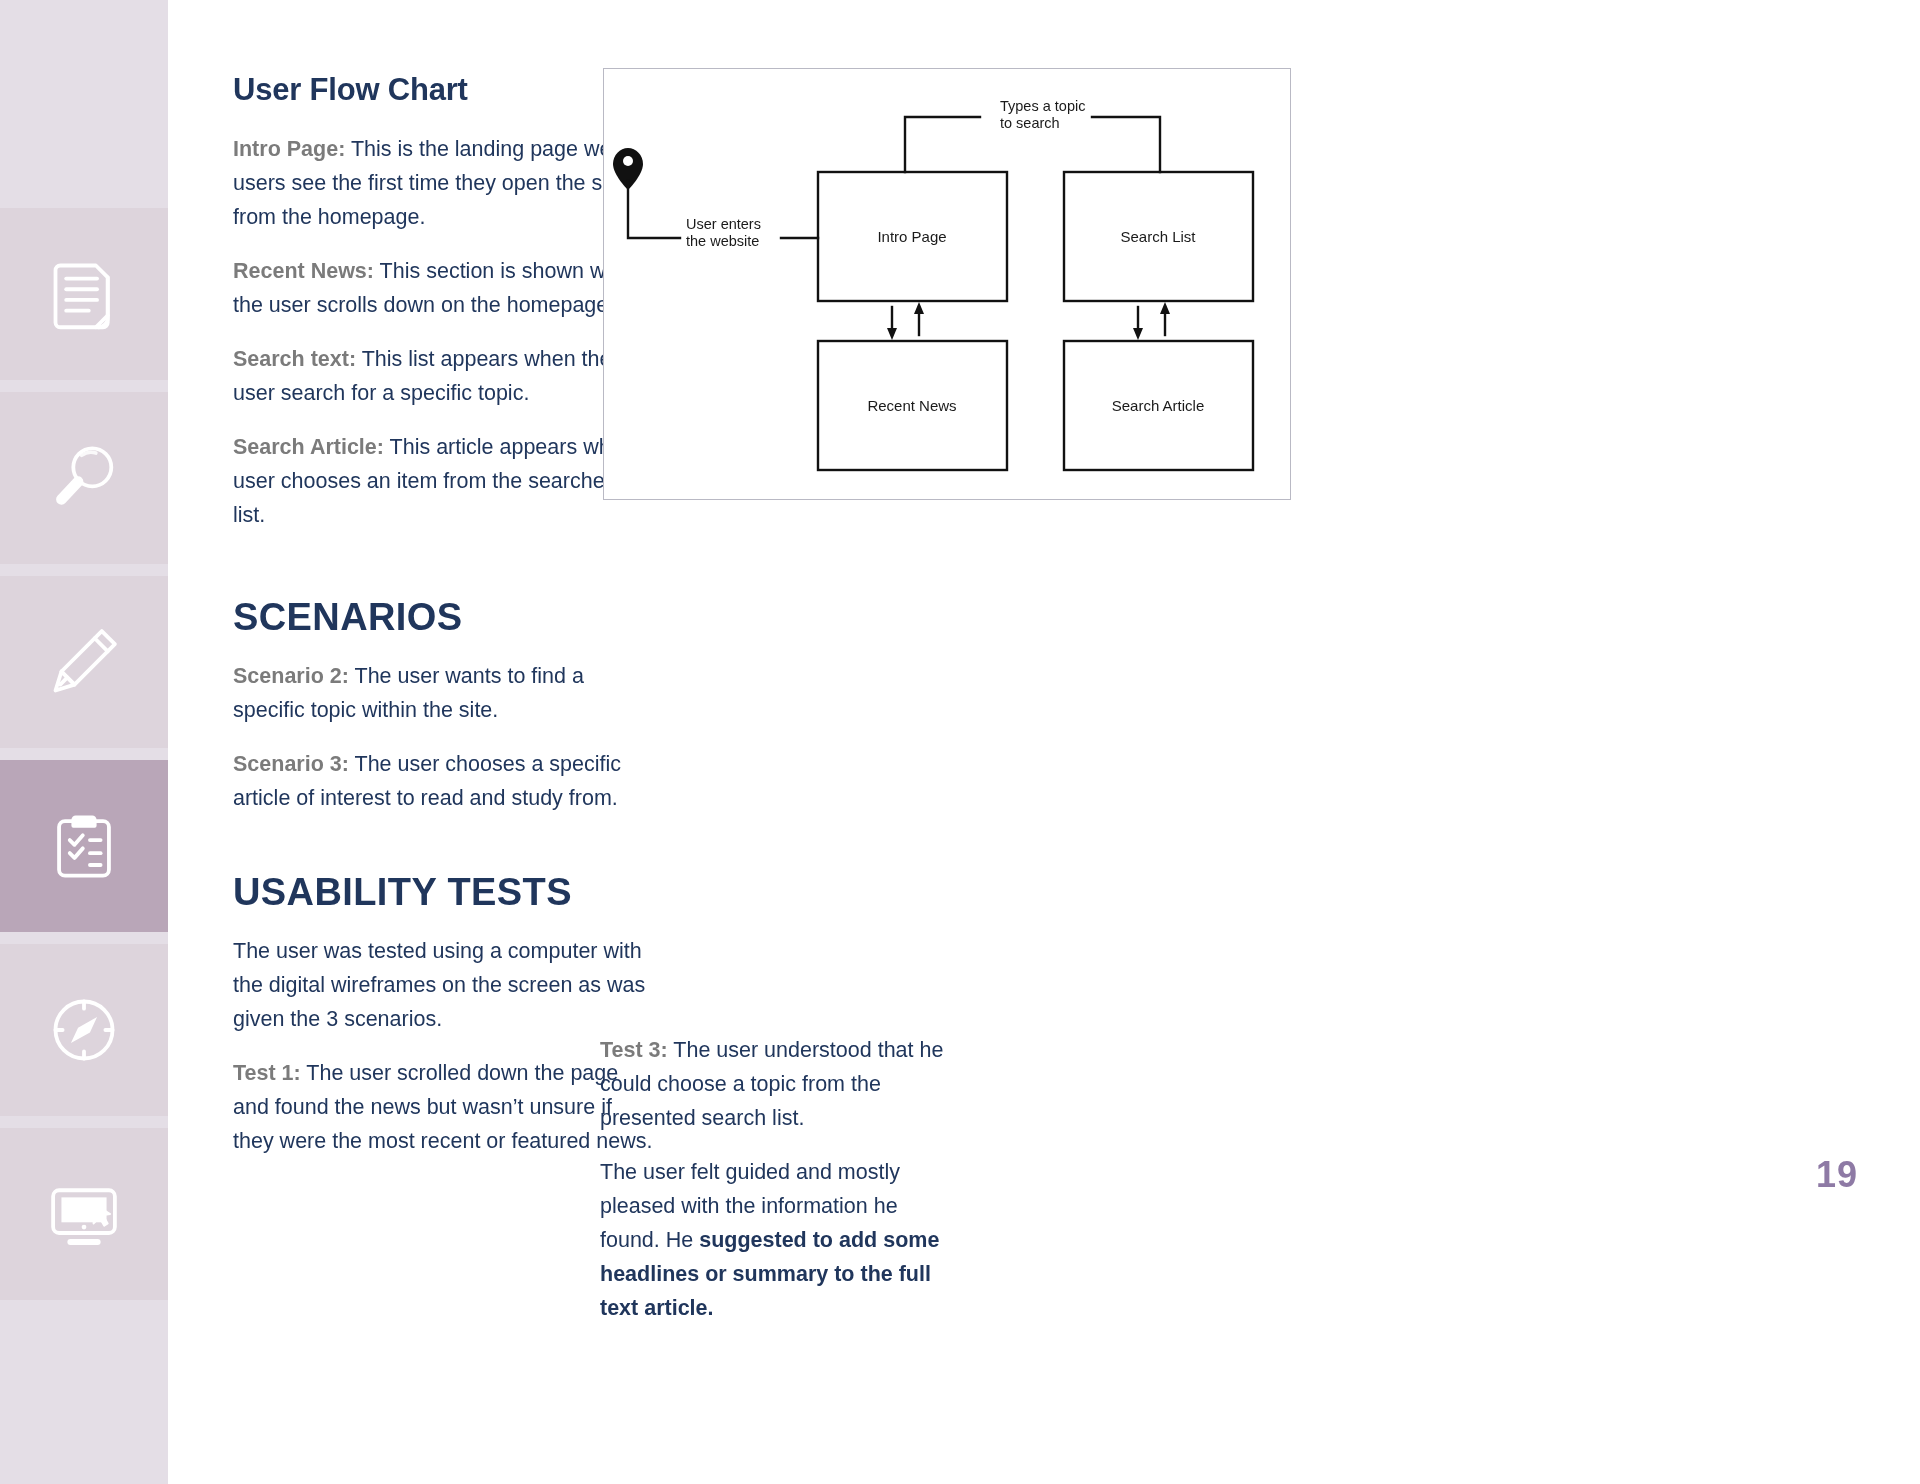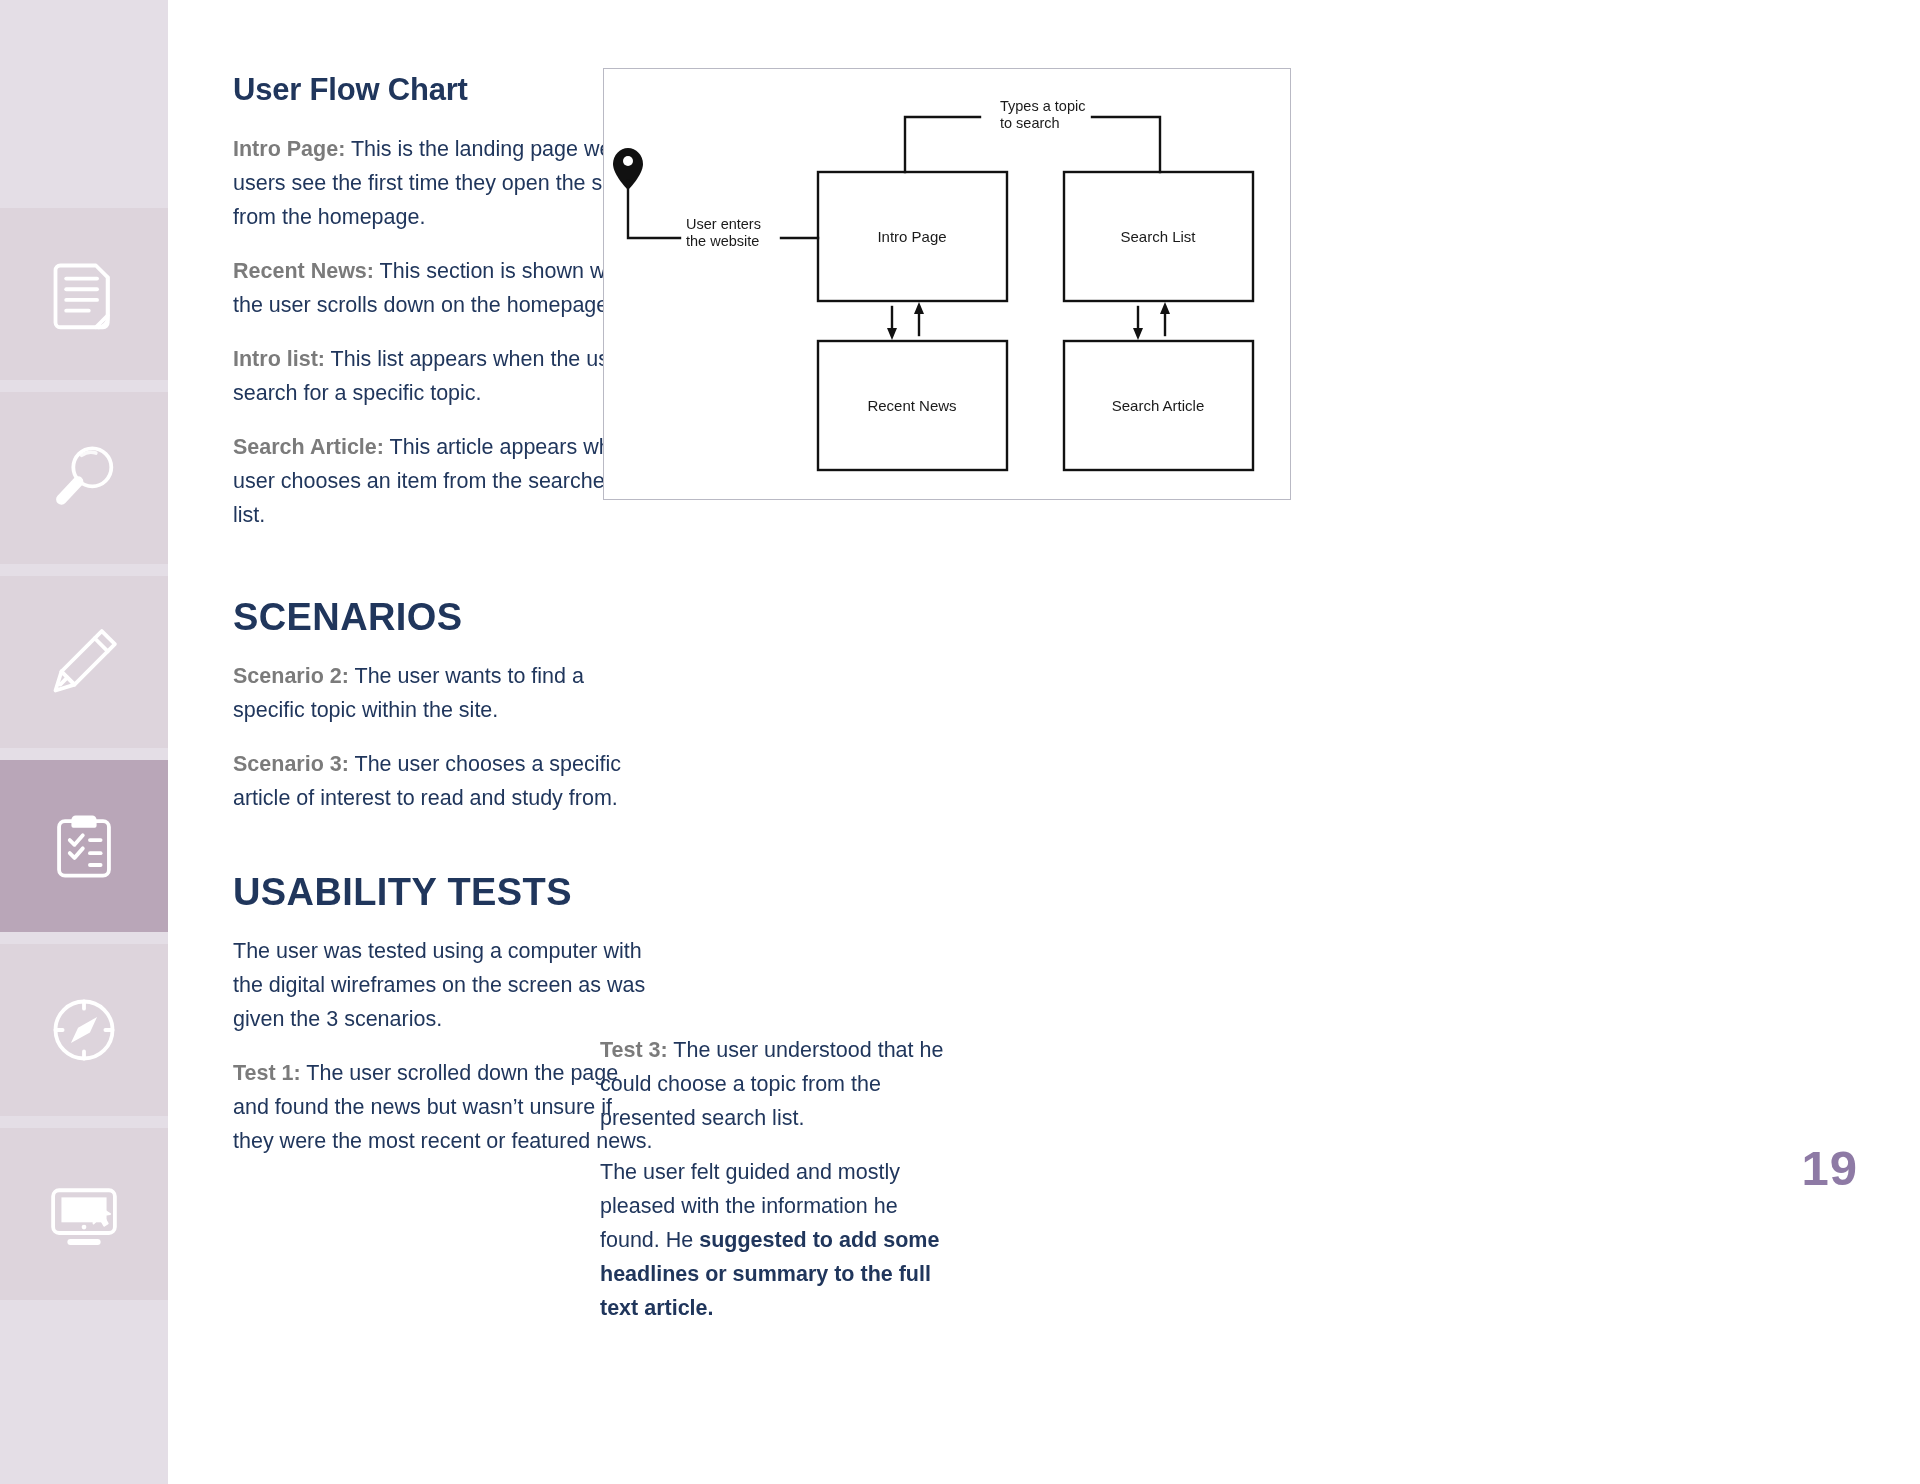--- a/index.html
+++ b/index.html
@@ -108,21 +108,21 @@
     font-family: "Liberation Sans", sans-serif;
     font-size: 14.5px;
     fill: #1a1a1a;
   }
 
   
   .page-number {
     position: absolute;
     right: 62px;
     bottom: 288px;
-    font-size: 49px;
+    font-size: 36px;
     font-weight: bold;
     color: #8e7aa5;
     letter-spacing: 1px;
   }
 </style>
 </head>
 <body>
 
 <div class="page">
 
@@ -210,21 +210,21 @@
 
       <h1 class="section-title">User Flow Chart</h1>
 
       <p class="para">
         <span class="lbl">Intro Page:</span><span> This is the landing page were users see the first time they open the site from the homepage.</span>
       </p>
       <p class="para">
         <span class="lbl">Recent News:</span><span> This section is shown when the user scrolls down on the homepage.</span>
       </p>
       <p class="para">
-        <span class="lbl">Intro list:</span><span> This list appears when the user search for a specific topic.</span>
+        <span class="lbl">Search text:</span><span> This list appears when the user search for a specific topic.</span>
       </p>
       <p class="para">
         <span class="lbl">Search Article:</span><span> This article appears when a user chooses an item from the searched list.</span>
       </p>
 
       <div class="spacer-lg"></div>
 
       <h2 class="section-title">SCENARIOS</h2>
 
       <p class="para">

